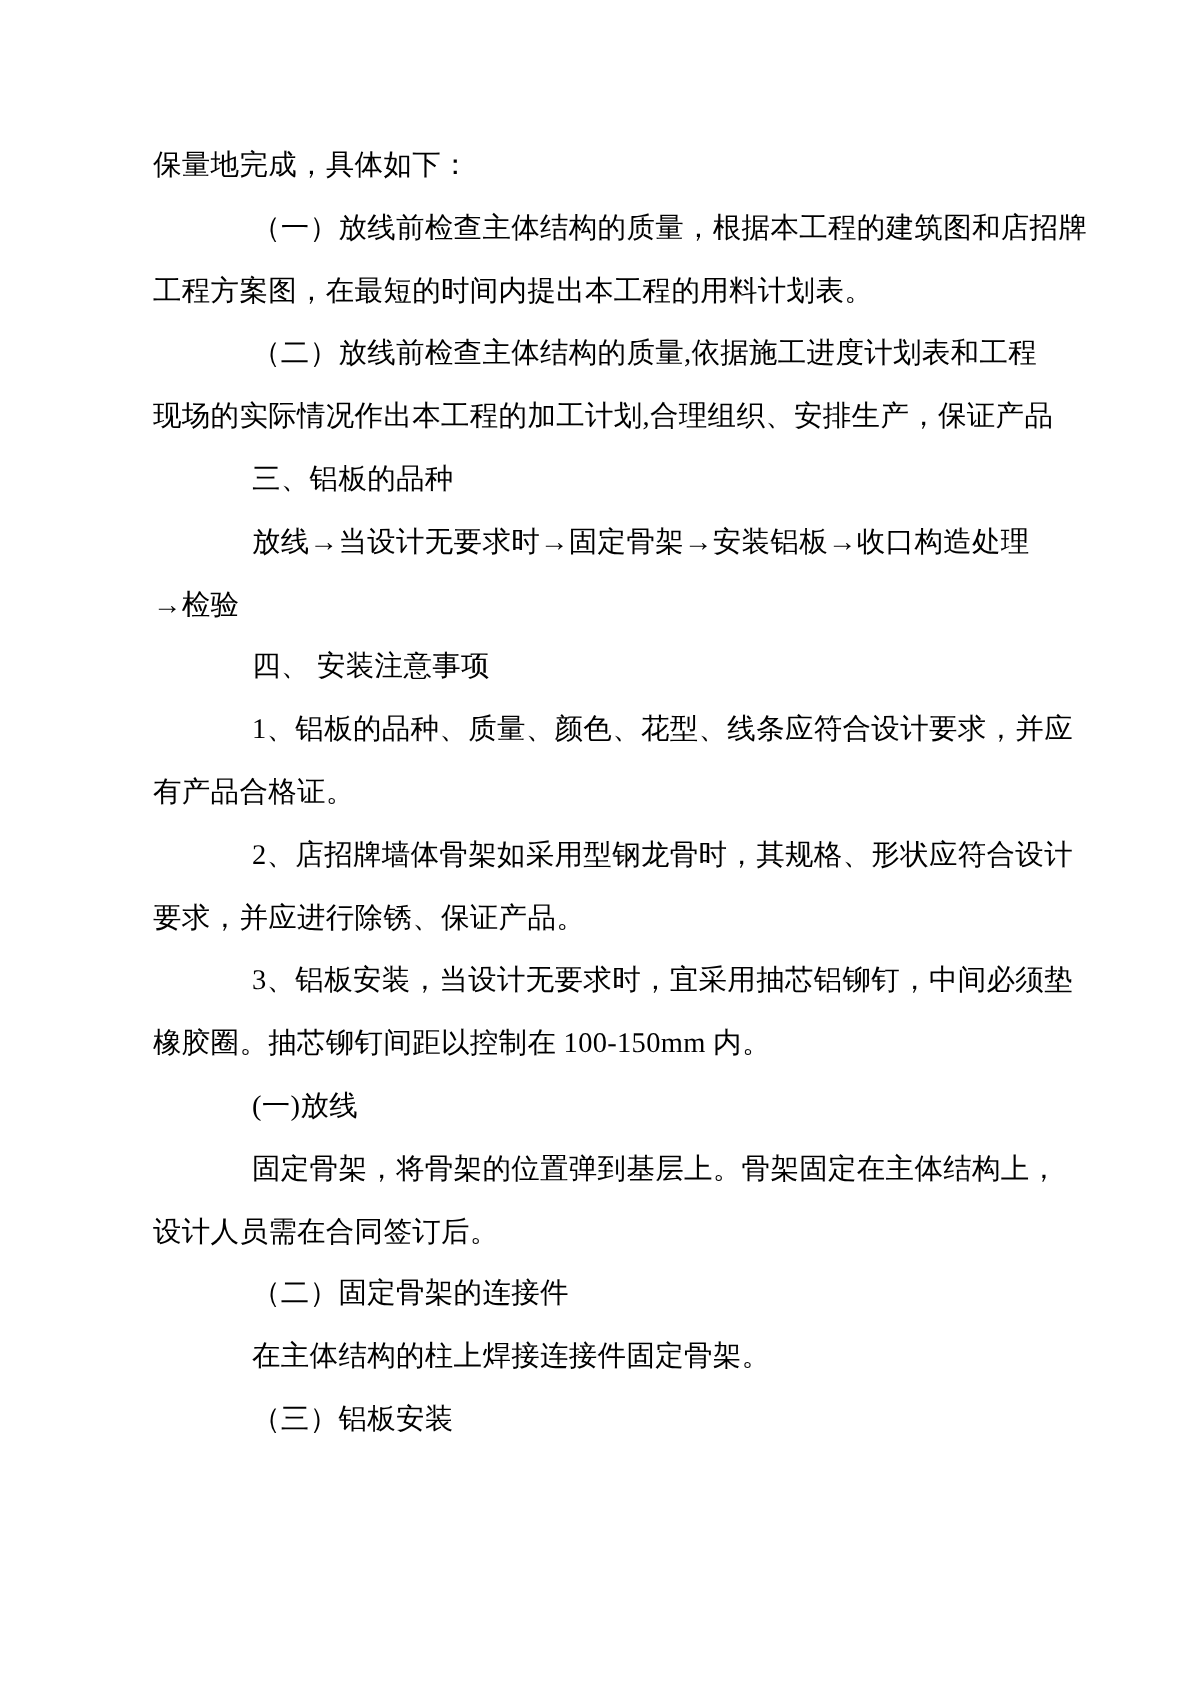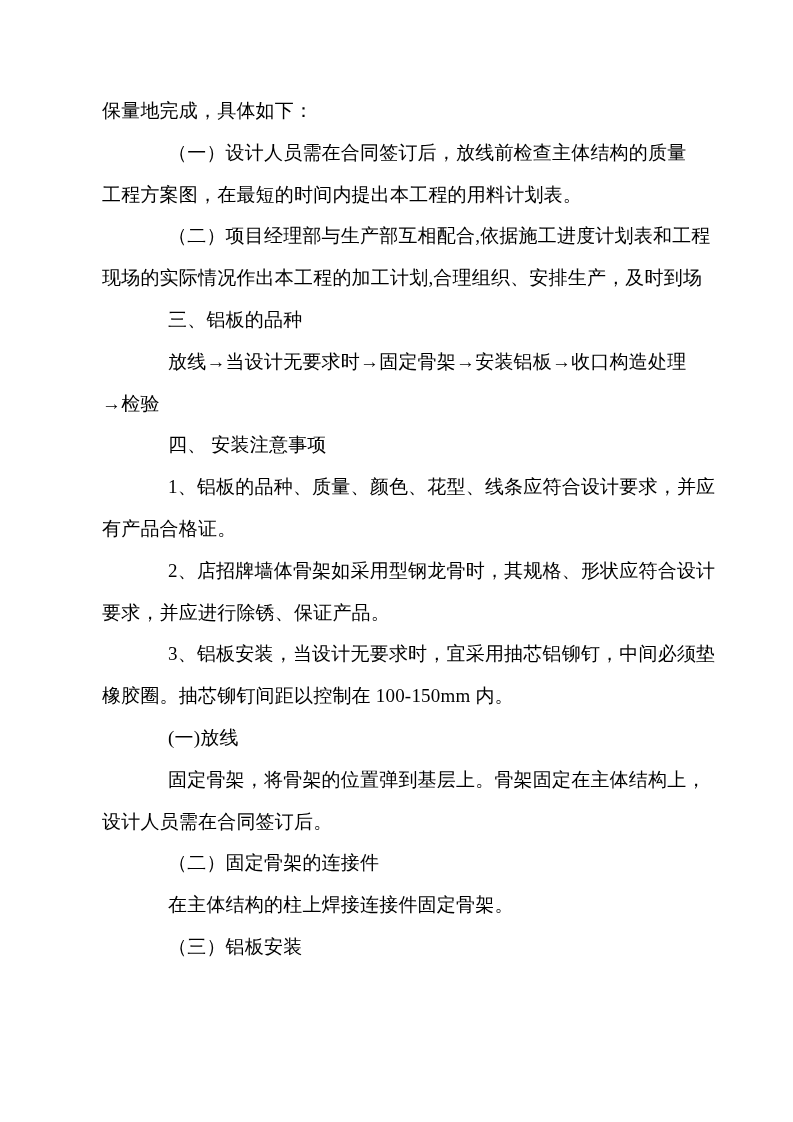--- a/index.html
+++ b/index.html
@@ -32,24 +32,24 @@
   .line.indent {
     padding-left: 66px;
   }
 </style>
 </head>
 <body>
 
 <div class="page">
   <div class="content">
     <div class="line">保量地完成，具体如下：</div>
-    <div class="line indent">（一）设计人员需在合同签订后，放线前检查主体结构的质量</div>
+    <div class="line indent">（一）放线前检查主体结构的质量，根据本工程的建筑图和店招牌</div>
     <div class="line">工程方案图，在最短的时间内提出本工程的用料计划表。</div>
-    <div class="line indent">（二）项目经理部与生产部互相配合,依据施工进度计划表和工程</div>
-    <div class="line">现场的实际情况作出本工程的加工计划,合理组织、安排生产，及时到场</div>
+    <div class="line indent">（二）放线前检查主体结构的质量,依据施工进度计划表和工程</div>
+    <div class="line">现场的实际情况作出本工程的加工计划,合理组织、安排生产，保证产品</div>
     <div class="line indent">三、铝板的品种</div>
     <div class="line indent">放线→当设计无要求时→固定骨架→安装铝板→收口构造处理</div>
     <div class="line">→检验</div>
     <div class="line indent">四、 安装注意事项</div>
     <div class="line indent">1、铝板的品种、质量、颜色、花型、线条应符合设计要求，并应</div>
     <div class="line">有产品合格证。</div>
     <div class="line indent">2、店招牌墙体骨架如采用型钢龙骨时，其规格、形状应符合设计</div>
     <div class="line">要求，并应进行除锈、保证产品。</div>
     <div class="line indent">3、铝板安装，当设计无要求时，宜采用抽芯铝铆钉，中间必须垫</div>
     <div class="line">橡胶圈。抽芯铆钉间距以控制在 100-150mm 内。</div>

